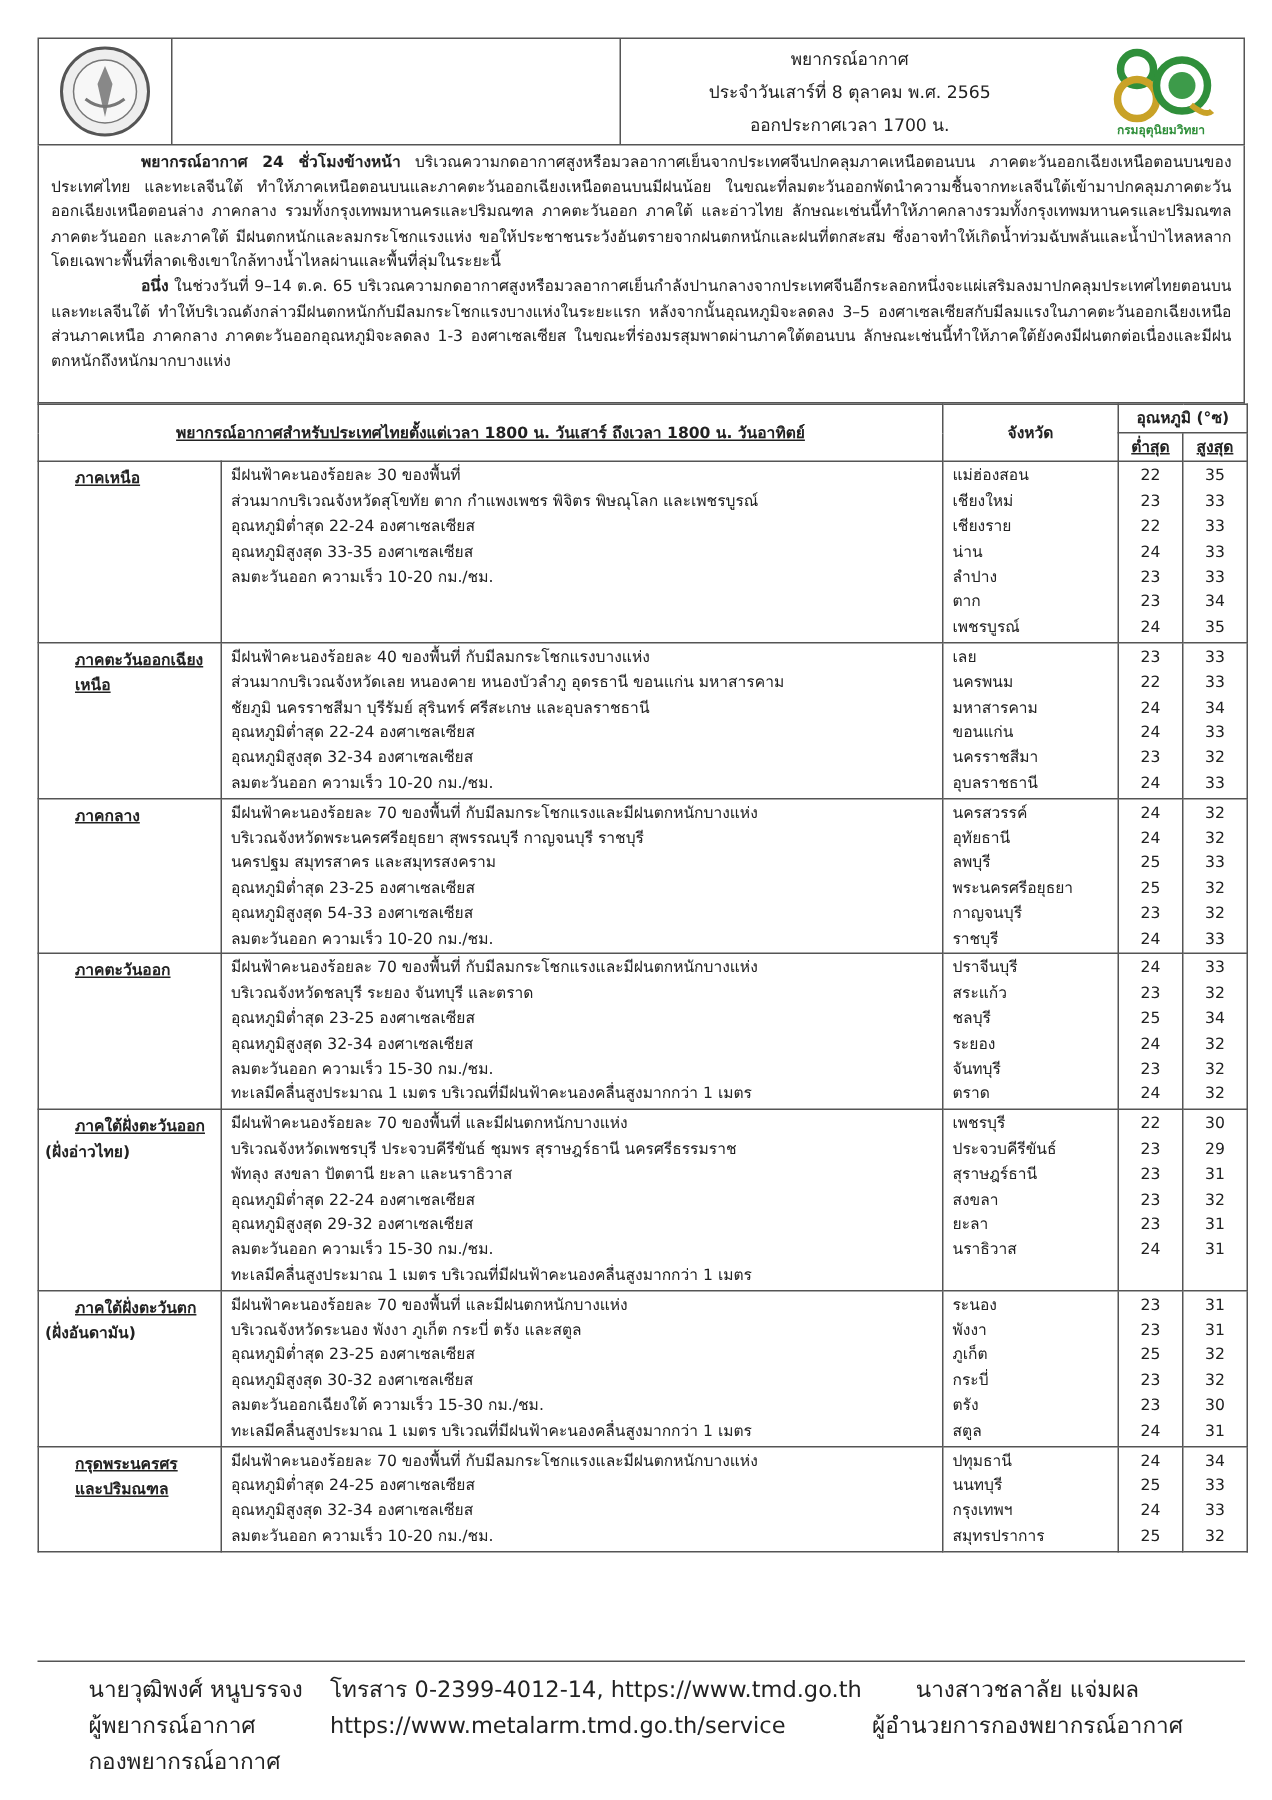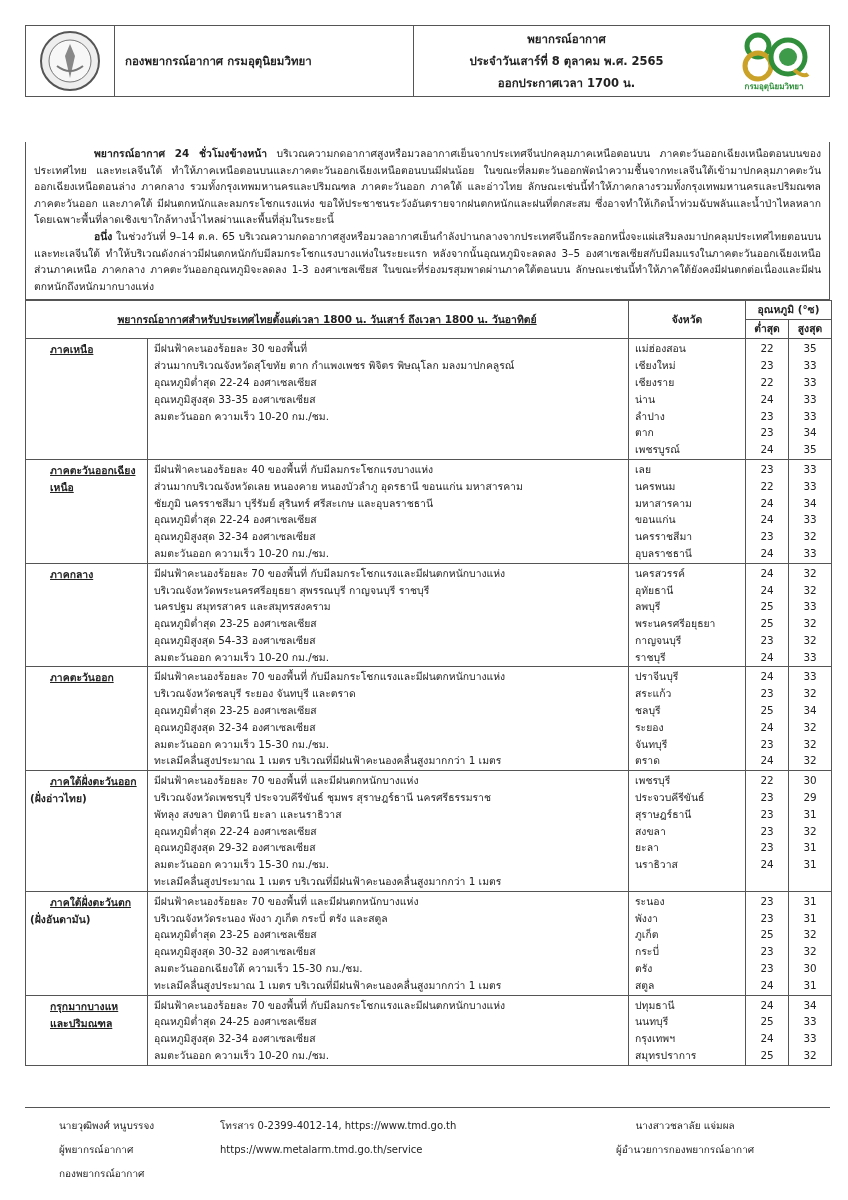--- a/index.html
+++ b/index.html
@@ -1,58 +1,57 @@
 <!DOCTYPE html>
 <html><head>
 <meta charset="utf-8">
 <style>
   html,body{margin:0;padding:0;background:#fff;}
   body{width:848px;height:1200px;position:relative;font-family:"DejaVu Sans","Liberation Sans",sans-serif;color:#222;overflow:hidden;}
   .page{position:absolute;left:25px;top:25px;width:805px;}
   .hdr{display:flex;border:1px solid #555;height:70px;}
   .hdr .seal{width:88px;border-right:1px solid #555;display:flex;align-items:center;justify-content:center;}
   .hdr .org{width:288px;border-right:1px solid #555;display:flex;flex-direction:column;justify-content:center;padding-left:10px;font-size:11.5px;font-weight:bold;line-height:22px;}
-  .hdr .ttl{flex:1;display:flex;flex-direction:column;justify-content:center;align-items:center;font-size:11.5px;font-weight:bold;line-height:22px;}
+  .hdr .ttl{flex:1;display:flex;flex-direction:column;justify-content:center;align-items:center;font-size:11.5px;font-weight:normal;line-height:22px;}
   .hdr .logo{width:110px;display:flex;align-items:center;justify-content:center;}
-  .intro{border:1px solid #555;border-top:none;padding:3px 8px 5px 8px;font-size:10.4px;line-height:16.6px;text-align:justify;margin-top:45px;}
+  .intro{border:1px solid #555;border-top:none;padding:3px 8px 19px 8px;font-size:10.4px;line-height:16.6px;text-align:justify;}
   .intro b{font-weight:bold;}
   .indent{display:inline-block;width:60px;}
   table.fc{width:807px;border-collapse:collapse;font-size:10.4px;}
   table.fc td, table.fc th{border:1px solid #555;vertical-align:top;padding:0;}
   .th-title{text-align:center;font-weight:bold;text-decoration:underline;vertical-align:middle !important;}
   .th-prov{text-align:center;font-weight:bold;vertical-align:middle !important;width:116px;margin-top:32px;}
   .th-temp{text-align:center;font-weight:bold;height:18px;}
-  .th-sub{text-align:center;font-weight:bold;width:42px;height:18px;}
+  .th-sub{text-align:center;font-weight:bold;width:42px;height:18px;text-decoration:underline;}
   .region{width:113px;padding:2px 4px !important;font-weight:bold;}
   .region .rname{text-decoration:underline;margin-left:20px;}
   .lines{padding:1px 6px !important;}
   .lines div, .provs div, .nums div{height:16.8px;line-height:16.8px;white-space:nowrap;}
   .provs{padding:1px 6px !important;}
   .nums{text-align:center;padding:1px 0 !important;}
   .foot{position:absolute;left:25px;top:1107px;width:805px;border-top:1px solid #555;}
-  .foot .col{position:absolute;top:6px;font-size:10px;line-height:24px;}
+  .foot .col{position:absolute;top:6px;font-size:15px;line-height:24px;}
   .foot .c1{left:34px;}
   .foot .c2{left:195px;}
   .foot .c3{left:540px;width:240px;text-align:center;}
 </style>
 </head>
 <body>
 
 <div class="page">
   <div class="hdr">
     <div class="seal">
       <svg width="62" height="62" viewBox="0 0 62 62">
         <circle cx="31" cy="31" r="29" fill="#eee" stroke="#555" stroke-width="2"></circle>
         <circle cx="31" cy="31" r="21" fill="#f7f7f7" stroke="#777" stroke-width="1"></circle>
         <path d="M31 14 L36 26 L31 48 L26 26 Z" fill="#888"></path>
         <path d="M18 36 Q31 46 44 36" stroke="#777" fill="none" stroke-width="2"></path>
       </svg>
     </div>
     <div class="org">
-      <span>กองพยากรณ์อากาศ กรมอุตุนิยมวิทยา</span>
     </div>
     <div class="ttl">
       <span>พยากรณ์อากาศ</span>
       <span>ประจำวันเสาร์ที่ 8 ตุลาคม พ.ศ. 2565</span>
       <span>ออกประกาศเวลา 1700 น.</span>
     </div>
     <div class="logo">
       <svg width="80" height="62" viewBox="0 0 80 62">
         <circle cx="24" cy="16" r="11" fill="none" stroke="#2f8f3a" stroke-width="5"></circle>
         <circle cx="24" cy="36" r="13" fill="none" stroke="#c9a227" stroke-width="5"></circle>
@@ -81,21 +80,21 @@
         <th class="th-sub">สูงสุด</th>
       </tr>
     </thead>
     <tbody id="regions-body">
         <tr>
           <td class="region">
             <div class="rname">ภาคเหนือ</div>
           </td>
           <td class="lines">
             <div>มีฝนฟ้าคะนองร้อยละ 30 ของพื้นที่</div>
-            <div>ส่วนมากบริเวณจังหวัดสุโขทัย ตาก กำแพงเพชร พิจิตร พิษณุโลก มลงมาปกคลูรณ์</div>
+            <div>ส่วนมากบริเวณจังหวัดสุโขทัย ตาก กำแพงเพชร พิจิตร พิษณุโลก และเพชรบูรณ์</div>
             <div>อุณหภูมิต่ำสุด 22-24 องศาเซลเซียส</div>
             <div>อุณหภูมิสูงสุด 33-35 องศาเซลเซียส</div>
             <div>ลมตะวันออก ความเร็ว 10-20 กม./ชม.</div>
             <div></div>
             <div></div>
           </td>
           <td class="provs">
             <div>แม่ฮ่องสอน</div>
             <div>เชียงใหม่</div>
             <div>เชียงราย</div>
@@ -309,21 +308,21 @@
             <div>31</div>
             <div>31</div>
             <div>32</div>
             <div>32</div>
             <div>30</div>
             <div>31</div>
           </td>
         </tr>
         <tr>
           <td class="region">
-            <div class="rname">กรุกมากบางแห</div>
+            <div class="rname">กรุดพระนครศร</div>
             <div class="rname">และปริมณฑล</div>
           </td>
           <td class="lines">
             <div>มีฝนฟ้าคะนองร้อยละ 70 ของพื้นที่ กับมีลมกระโชกแรงและมีฝนตกหนักบางแห่ง</div>
             <div>อุณหภูมิต่ำสุด 24-25 องศาเซลเซียส</div>
             <div>อุณหภูมิสูงสุด 32-34 องศาเซลเซียส</div>
             <div>ลมตะวันออก ความเร็ว 10-20 กม./ชม.</div>
           </td>
           <td class="provs">
             <div>ปทุมธานี</div>

